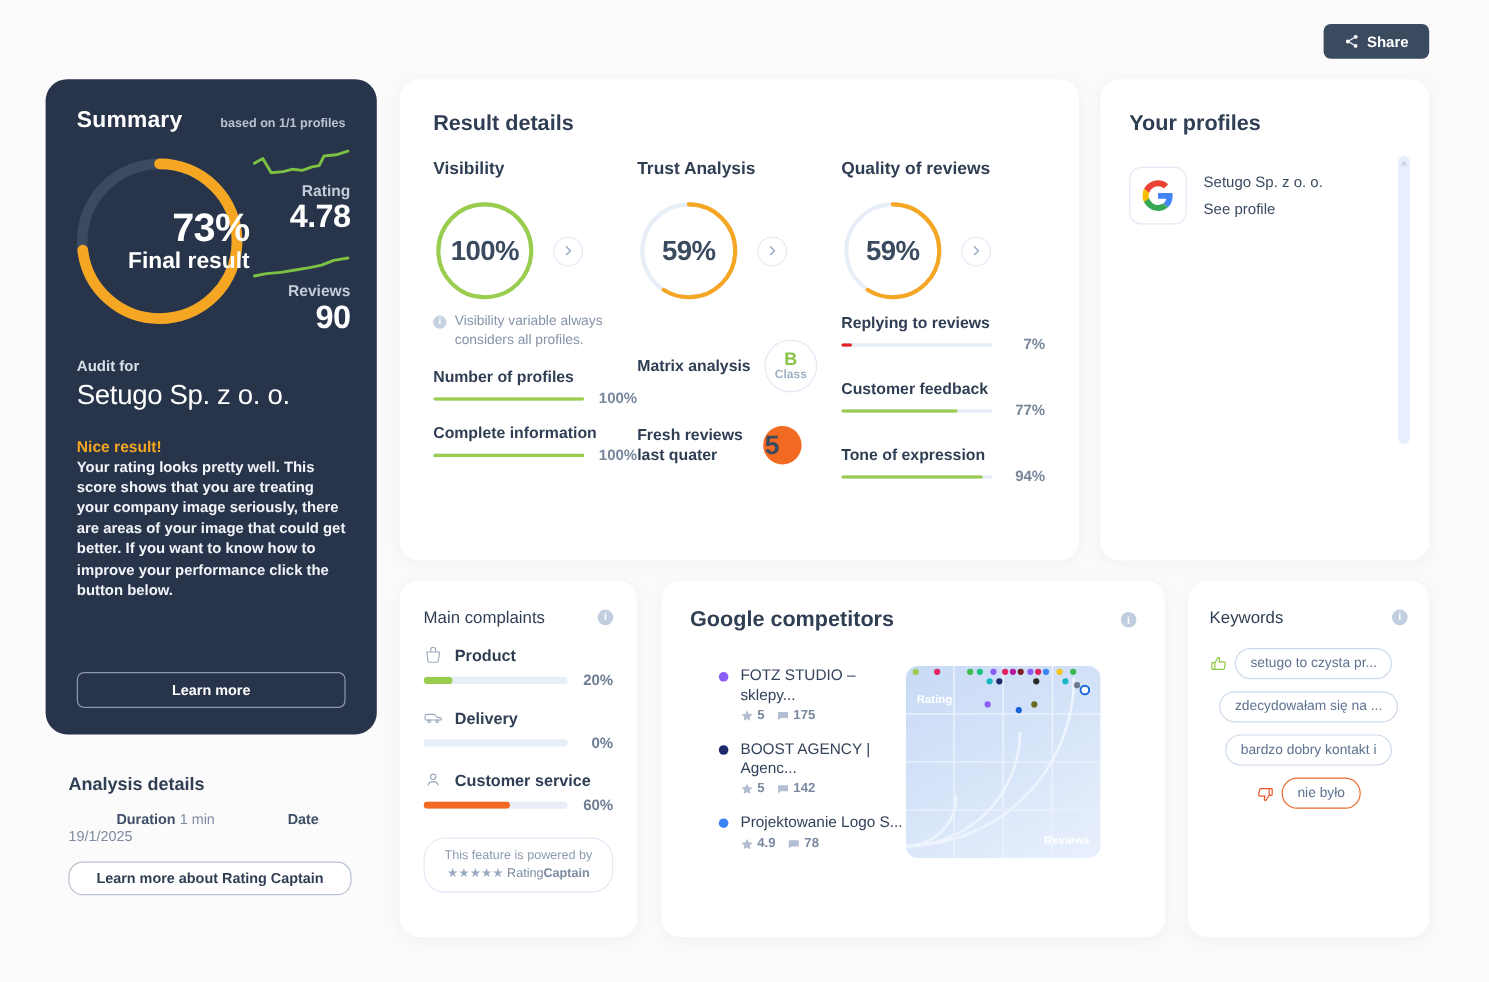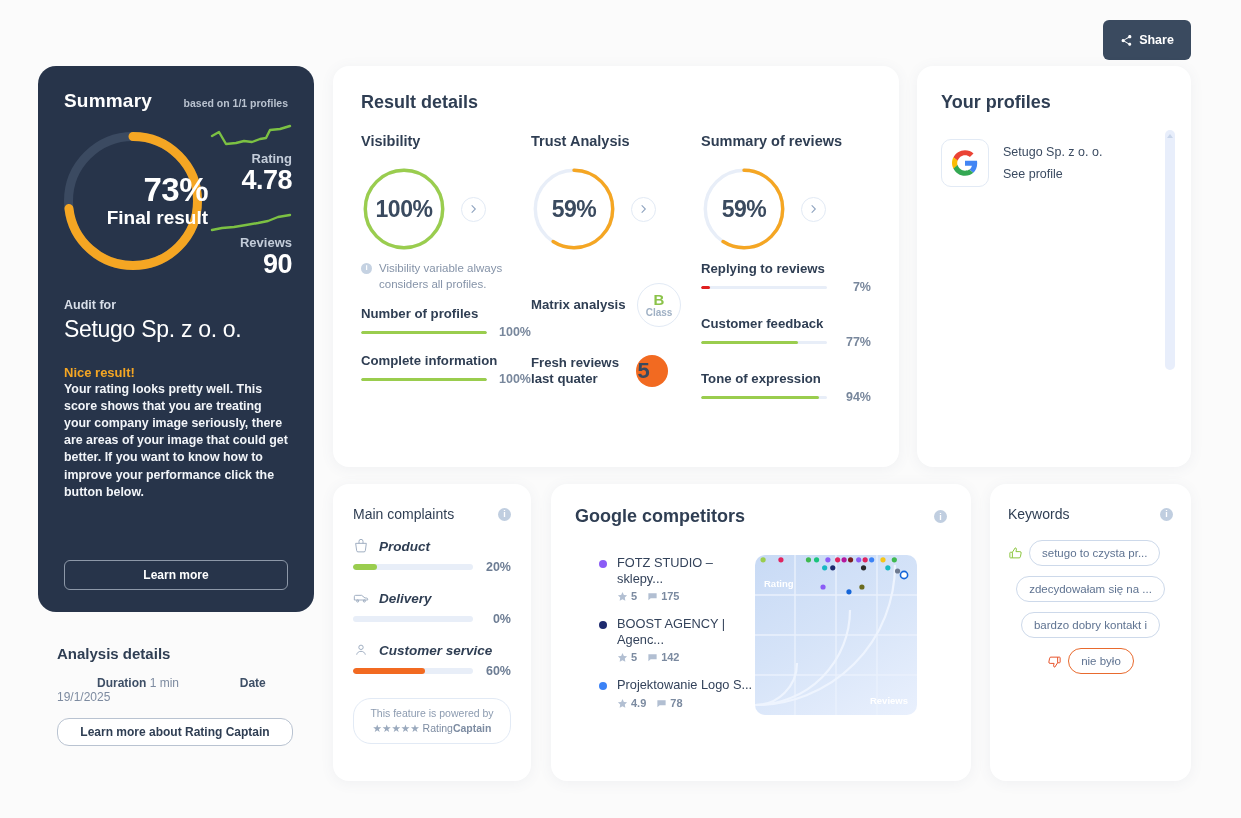--- a/index.html
+++ b/index.html
@@ -8,21 +8,21 @@
     background: #fbfbfb;
     font-family: "Liberation Sans", sans-serif;
     color: #36455a;
     overflow: hidden;
   }
   .page { position: relative; width: 1241px; height: 818px; }
 
   
   .share-btn {
     position: absolute; top: 20px; left: 1103px;
-    width: 88px; height: 40px;
+    width: 88px; height: 29px;
     background: #3a4a5f; border-radius: 6px;
     display: flex; align-items: center; justify-content: center; gap: 6px;
     color: #fff; font-size: 12.5px; font-weight: bold;
     cursor: pointer; border: none;
   }
   .share-btn svg { width: 13px; height: 13px; fill: #fff; }
 
   
   .card {
     position: absolute; background: #fff; border-radius: 16px;
@@ -151,21 +151,21 @@
         border-bottom:4px solid #c8d5ea; }
 
   
   .complaints { left: 333px; top: 484px; width: 198px; height: 297px; padding: 22px 20px; }
   .sec-head { display: flex; align-items: center; justify-content: space-between; }
   .sec-title { font-size: 14px; font-weight: normal; color: #2f3e53; }
   .info-dot { width: 13px; height: 13px; border-radius: 50%; background: #c0cee0; color: #fff;
               font-size: 9px; font-weight: bold; display: flex; align-items: center;
               justify-content: center; cursor: pointer; }
   .cmp { margin-top: 16px; }
-  .cmp-head { display: flex; align-items: center; gap: 10px; font-style: italic; }
+  .cmp-head { display: flex; align-items: center; gap: 10px; }
   .cmp-head svg { width: 16px; height: 16px; stroke: #9aa9bd; fill: none; stroke-width: 1.4; }
   .cmp-name { font-size: 13.5px; font-weight: bold; color: #2f3e53; }
   .cmp-bar-row { display: flex; align-items: center; gap: 8px; margin-top: 6px; }
   .cmp-bar { flex: 1; height: 6px; border-radius: 3px; background: #e8eef8; position: relative; overflow: hidden; }
   .cmp-bar > span { position: absolute; left: 0; top: 0; height: 100%; border-radius: 3px; }
   .cmp-val { font-size: 12.5px; font-weight: bold; color: #6d7d94; width: 30px; text-align: right; }
   .powered { margin-top: 20px; border: 1px solid #e2eaf5; border-radius: 18px; padding: 7px 6px;
              text-align: center; font-size: 10.5px; color: #8c9bb0; line-height: 1.45; }
   .powered b { color: #9aa9bd; font-weight: normal; }
   .powered .rc-b { color: #7d8ca2; }
@@ -299,21 +299,21 @@
           </div>
           <div class="chev">
             <svg viewBox="0 0 8 12">
               <path d="M1 1l5 5-5 5" fill="none" stroke="#8ea3bf" stroke-width="1.6" stroke-linecap="round"></path>
             </svg>
           </div>
         </div>
       </div>
 
       <div class="gauge-col">
-        <div class="gauge-name">Summary of reviews</div>
+        <div class="gauge-name">Quality of reviews</div>
         <div class="gauge-wrap">
           <div style="position:relative;width:86px;height:86px;">
             <svg class="ring" viewBox="0 0 100 100">
               <circle cx="50" cy="50" r="45" fill="none" stroke="#e8eef8" stroke-width="4"></circle>
               <circle class="ring-arc" cx="50" cy="50" r="45" fill="none" stroke="#f5a623" stroke-width="4" stroke-linecap="round" transform="rotate(-90 50 50)" stroke-dasharray="282.7433388230814" stroke-dashoffset="115.92476891746338"></circle>
             </svg>
             <div class="ring-text">59%</div>
           </div>
           <div class="chev">
             <svg viewBox="0 0 8 12">

